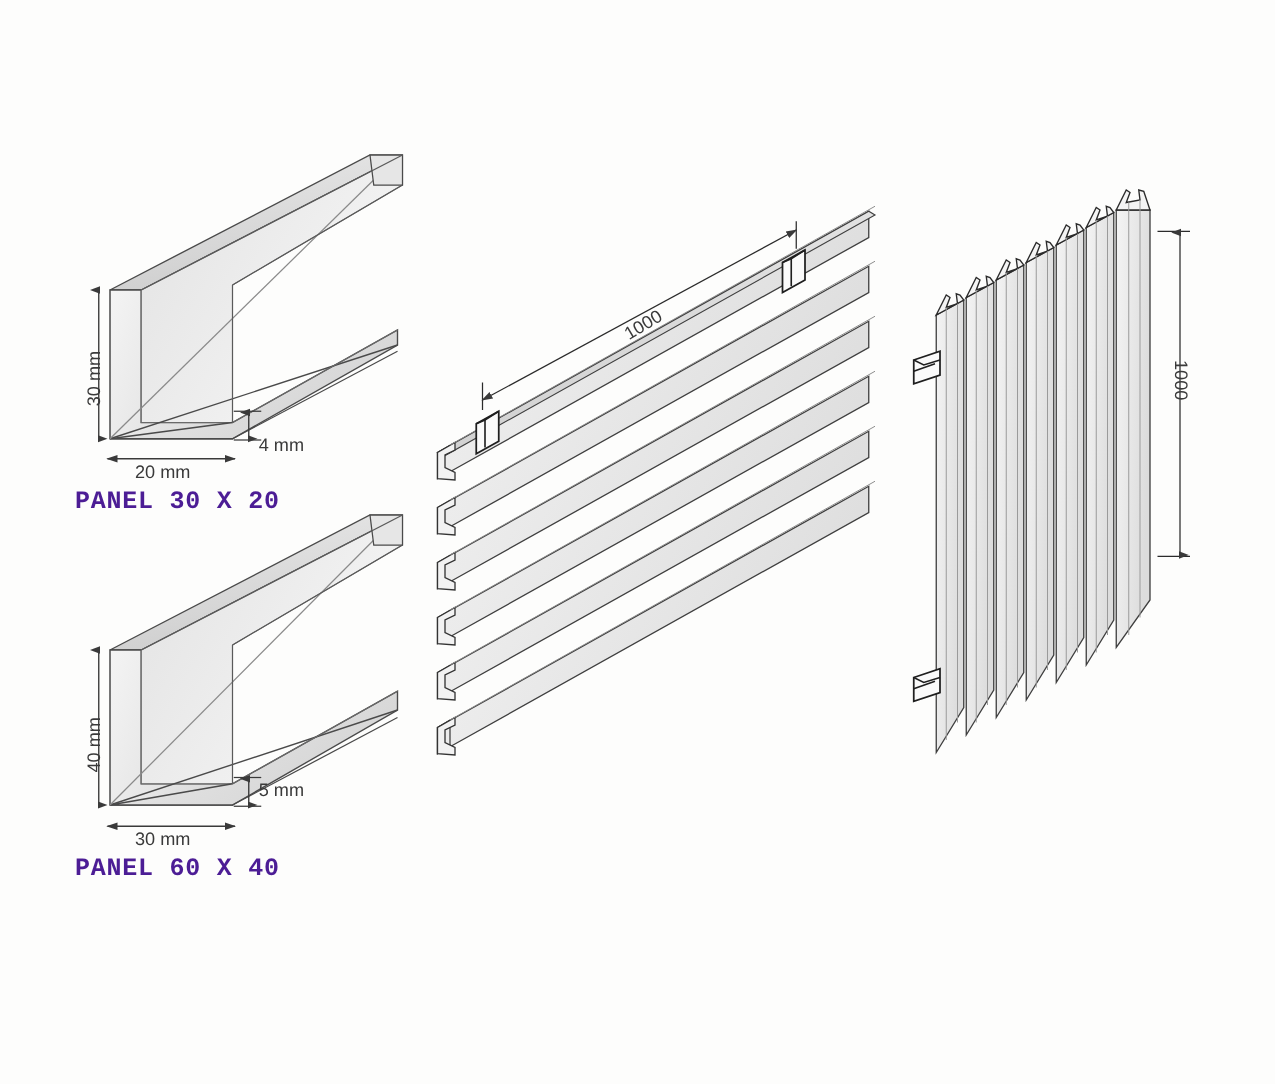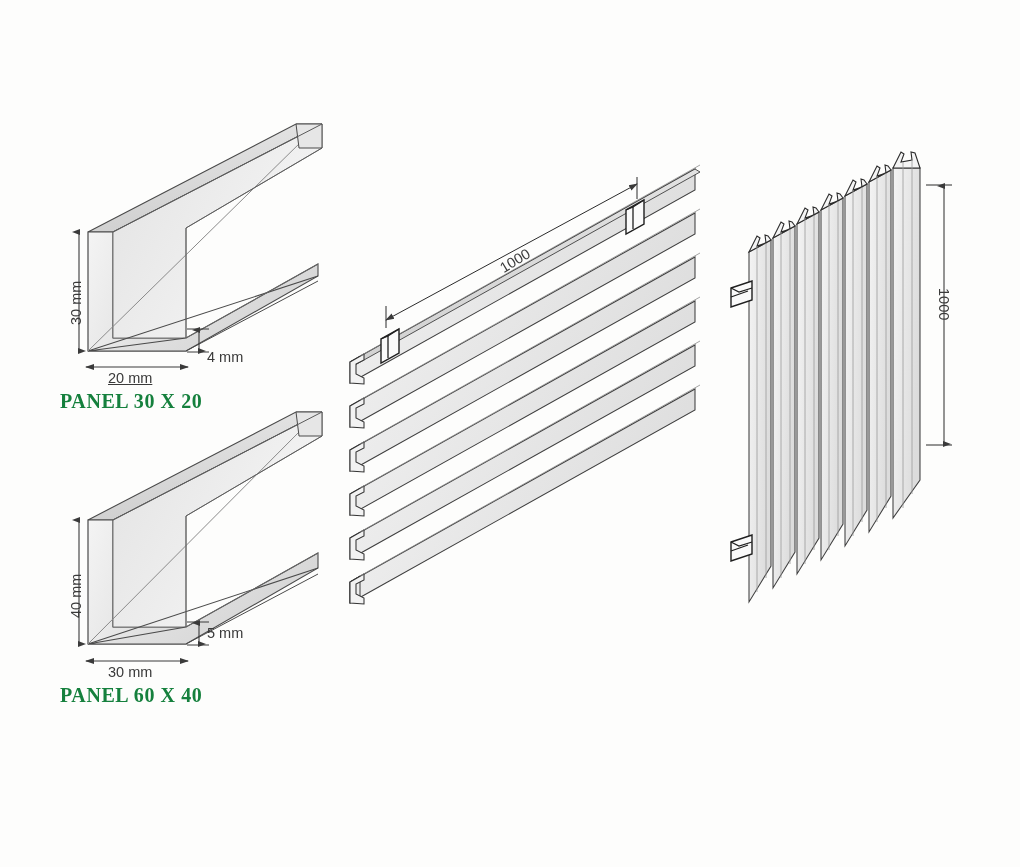--- a/index.html
+++ b/index.html
@@ -18,25 +18,25 @@
   }
   #sheet svg {
     position: absolute;
     top: 0;
     left: 0;
     width: 1020px;
     height: 867px;
   }
   .panel-caption {
     position: absolute;
-    font-family: Liberation Serif, serif;
+    font-family: Liberation Mono, monospace;
     font-weight: bold;
     font-size: 20px;
     letter-spacing: 0.6px;
-    color: #15803d;
+    color: #4c1d95;
     white-space: nowrap;
   }
   .dim-text {
     position: absolute;
     font-family: "Liberation Sans", sans-serif;
     font-size: 14.5px;
     color: #3a3a3a;
     white-space: nowrap;
   }
   .dim-text.rot90 {
@@ -291,21 +291,21 @@
       <g>
         <line x1="926" y1="185" x2="952" y2="185" stroke="#2b2b2b" stroke-width="1"></line>
         <line x1="926" y1="445" x2="952" y2="445" stroke="#2b2b2b" stroke-width="1"></line>
         <line x1="944" y1="186" x2="944" y2="444" stroke="#2b2b2b" stroke-width="1" marker-start="url(#arrDn)" marker-end="url(#arrUp)"></line>
       </g>
     </g>
   </svg>
 
   <div class="dim-text rot90" style="left:68px; top:325px;">30 mm</div>
 
-  <div class="dim-text" style="left:108px; top:370px;text-decoration:underline;">20 mm</div>
+  <div class="dim-text" style="left:108px; top:370px;">20 mm</div>
 
   <div class="dim-text" style="left:207px; top:349px;">4 mm</div>
 
   <div class="panel-caption" style="left:60px; top:390px;">PANEL 30 X 20</div>
 
   <div class="dim-text rot90" style="left:68px; top:618px;">40 mm</div>
 
   <div class="dim-text" style="left:108px; top:664px;">30 mm</div>
 
   <div class="dim-text" style="left:207px; top:625px;">5 mm</div>

